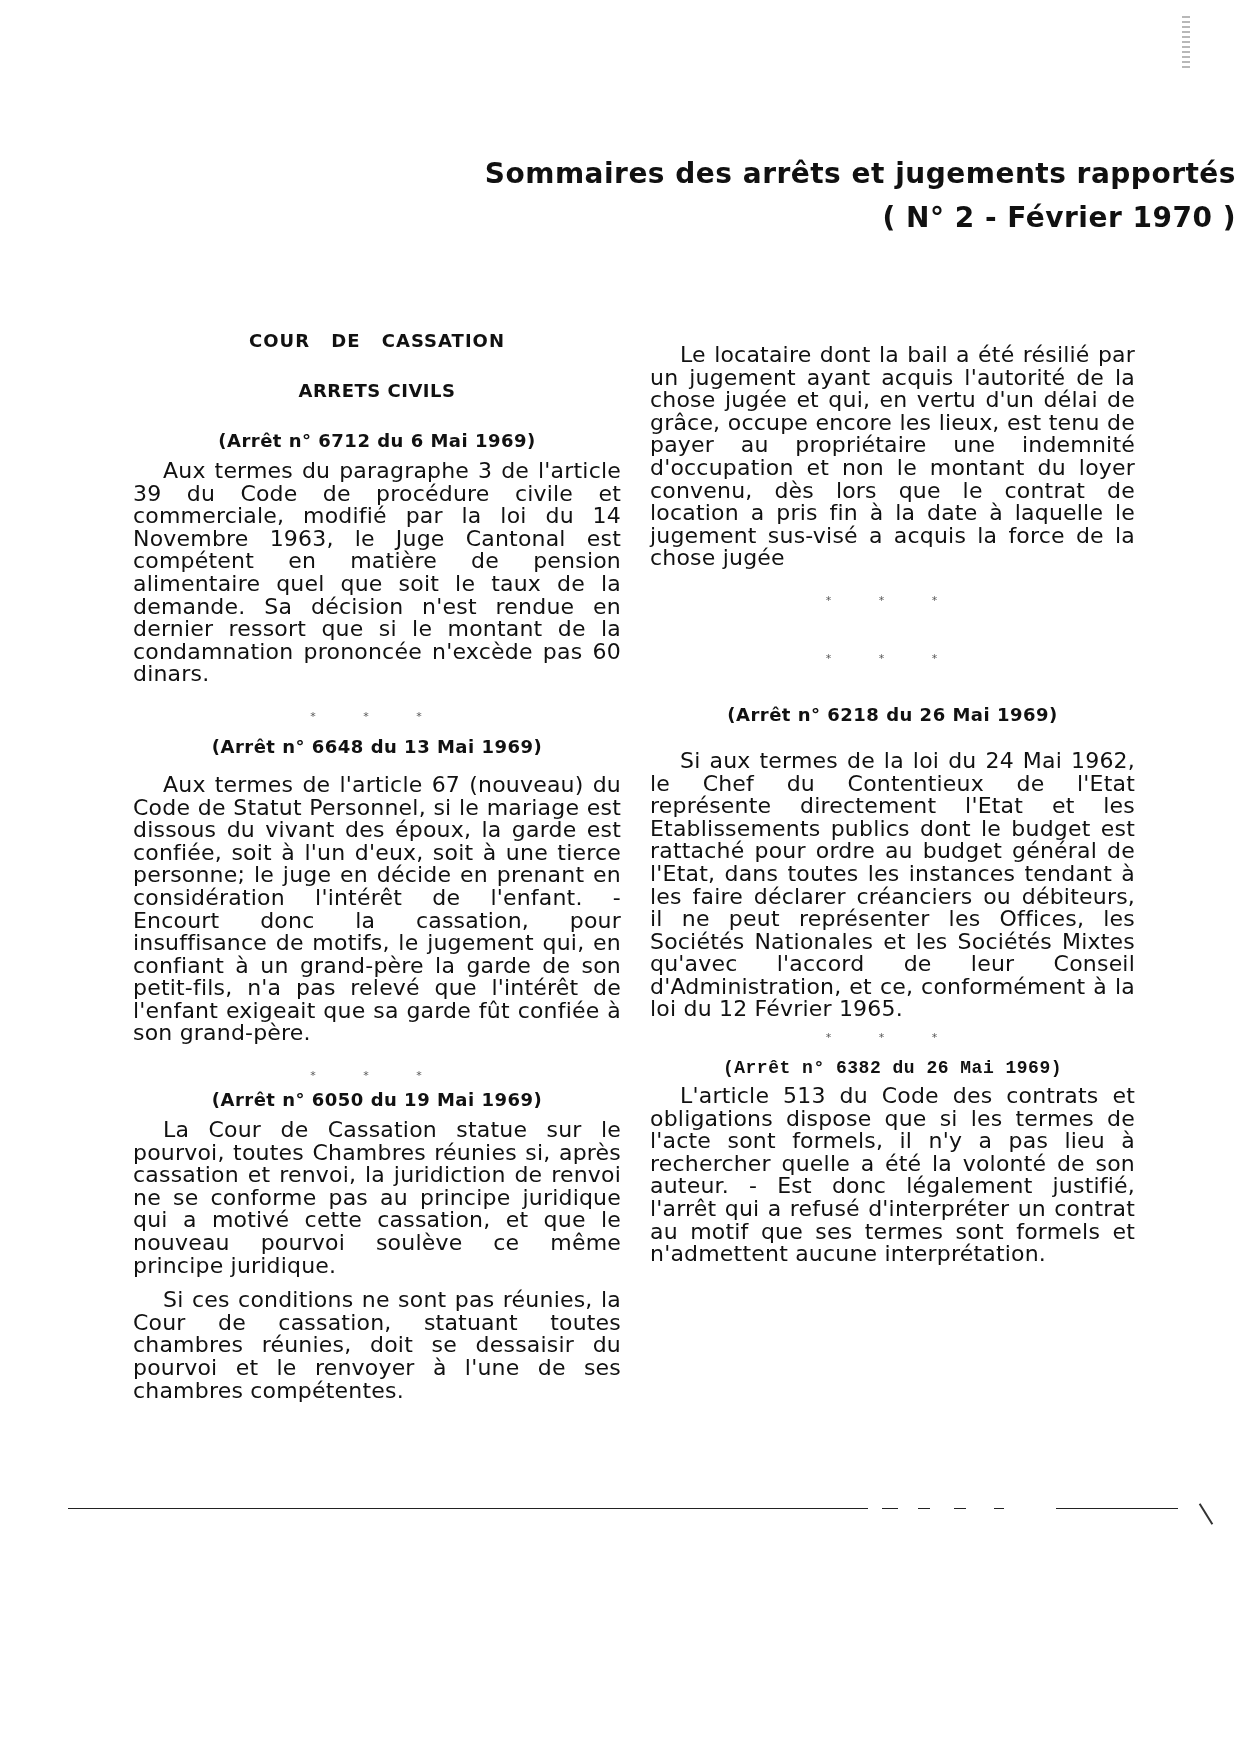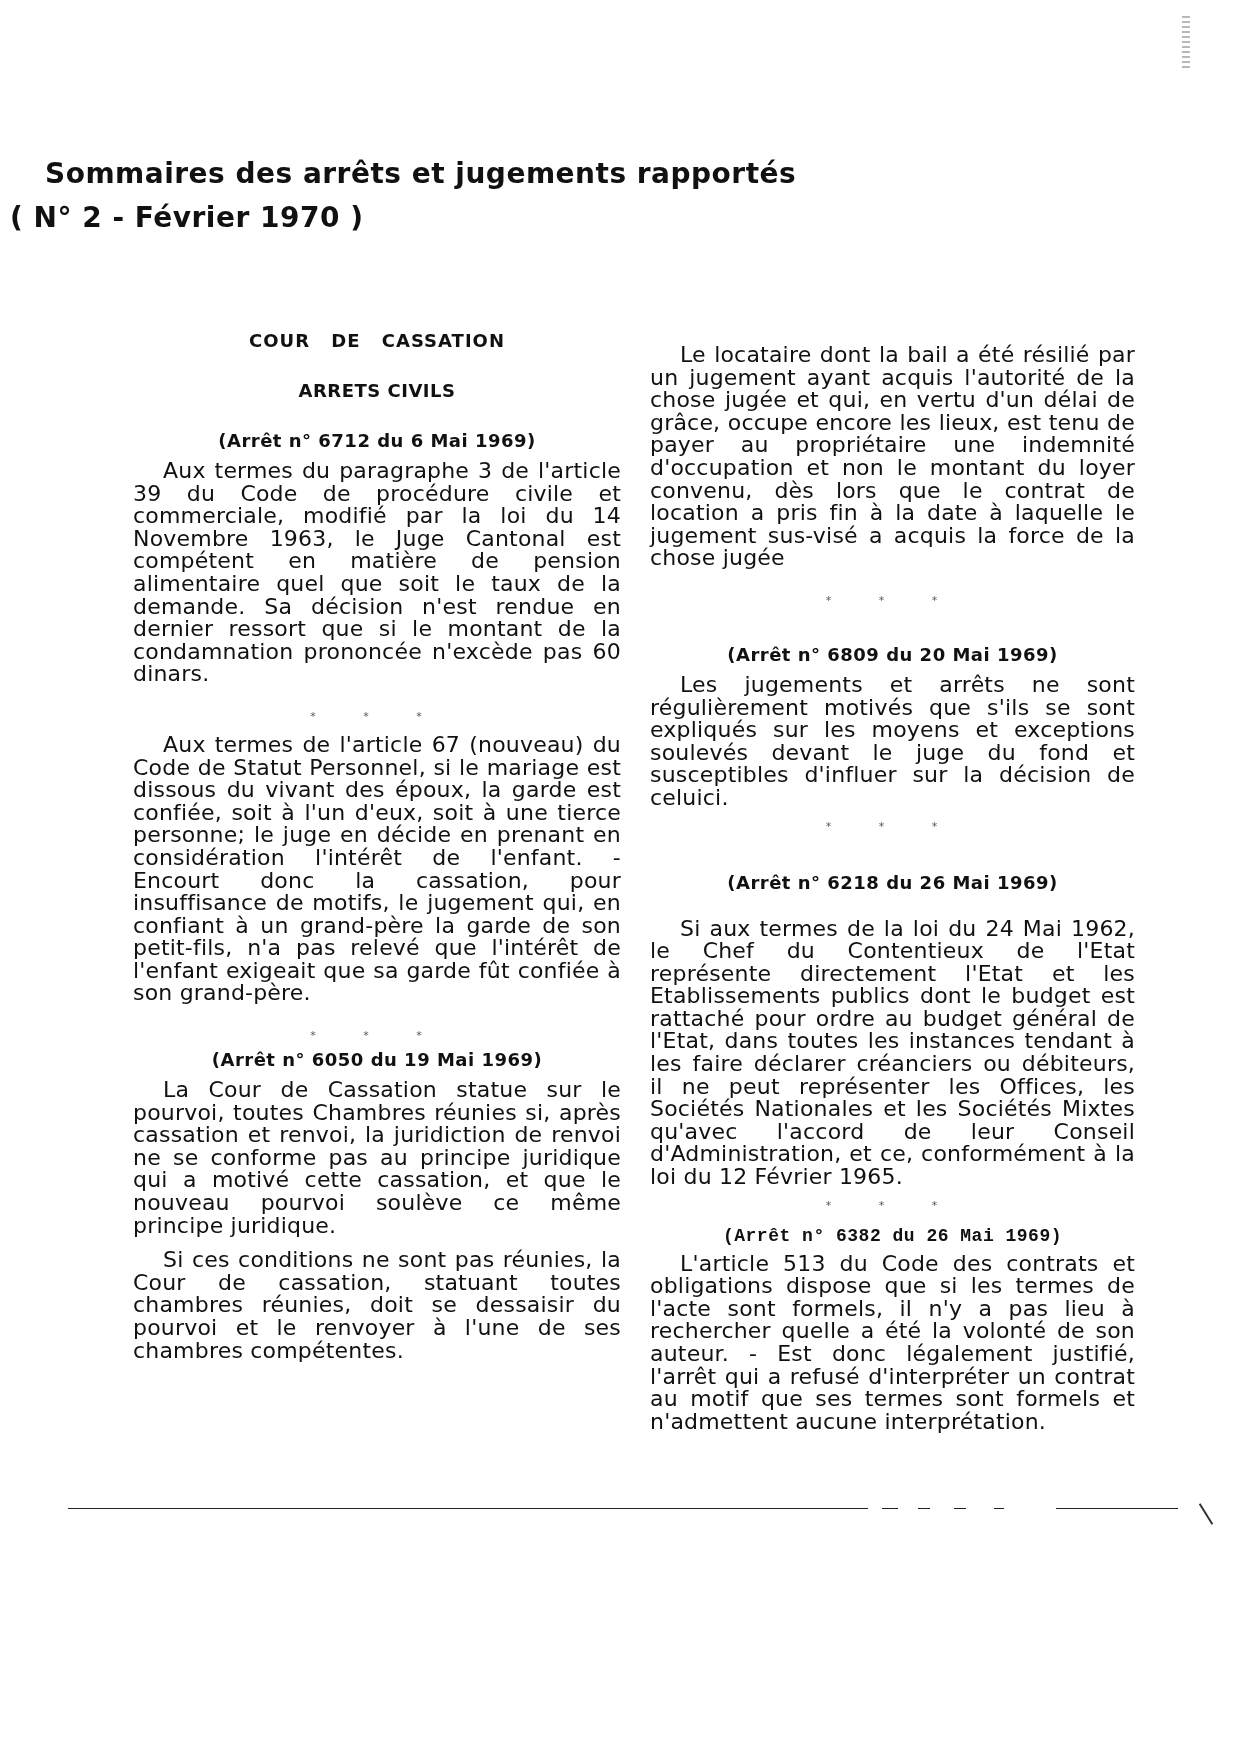--- a/index.html
+++ b/index.html
@@ -1,17 +1,17 @@
 <!DOCTYPE html>
 <html><head>
 <meta charset="utf-8">
 <style>
   html, body { margin: 0; padding: 0; background: #ffffff; }
   body { width: 1236px; height: 1753px; position: relative; overflow: hidden; color: #111; font-family: "DejaVu Sans", sans-serif; }
-  .title { position: absolute; left: 0; width: 1236px; top: 152px; text-align: left; font-family: "DejaVu Sans", sans-serif; font-weight: bold; font-size: 28px; line-height: 44px; letter-spacing: 0.5px; color: #111; }
+  .title { position: absolute; left: 0; width: 1236px; top: 152px; text-align: right; font-family: "DejaVu Sans", sans-serif; font-weight: bold; font-size: 28px; line-height: 44px; letter-spacing: 0.5px; color: #111; }
   .title div { white-space: nowrap; }
   .title .t1 { padding-left: 45px; }
   .title .t2 { padding-left: 20px; }
   .title .t3 { padding-left: 10px; }
   .col { position: absolute; top: 344px; width: 488px; }
   .col.left { left: 133px; }
   .col.right { left: 650px; width: 485px; }
   .h-court { text-align: center; font-weight: bold; font-size: 18px; letter-spacing: 1px; word-spacing: 14px; height: 38px; margin-top: -14px; }
   .h-section { text-align: center; font-weight: bold; font-size: 18px; letter-spacing: 0.5px; height: 48px; margin-top: 12px; }
   .arret-head { text-align: center; font-weight: bold; font-size: 18px; letter-spacing: 0.5px; line-height: 26px; margin: 0 0 6px 0; }
@@ -40,44 +40,41 @@
   <div class="h-section">ARRETS CIVILS</div>
 
   <div>
     <div class="arret-head">(Arrêt n° 6712 du 6 Mai 1969)</div>
     <p class="body">Aux termes du paragraphe 3 de l'article 39 du Code de procédure civile et commerciale, modifié par la loi du 14 Novembre 1963, le Juge Cantonal est compétent en matière de pension alimentaire quel que soit le taux de la demande. Sa décision n'est rendue en dernier ressort que si le montant de la condamnation prononcée n'excède pas 60 dinars.</p>
   </div>
   <div class="sp-a"></div>
   <div class="stars">* * *</div>
 
   <div style="margin-top:6px;">
+    <div class="arret-head" style="margin-bottom:14px;">(Arrêt n° 6648 du 13 Mai 1969)</div>
     <p class="body">Aux termes de l'article 67 (nouveau) du Code de Statut Personnel, si le mariage est dissous du vivant des époux, la garde est confiée, soit à l'un d'eux, soit à une tierce personne; le juge en décide en prenant en considération l'intérêt de l'enfant. - Encourt donc la cassation, pour insuffisance de motifs, le jugement qui, en confiant à un grand-père la garde de son petit-fils, n'a pas relevé que l'intérêt de l'enfant exigeait que sa garde fût confiée à son grand-père.</p>
   </div>
   <div class="sp-a"></div>
   <div class="stars">* * *</div>
 
   <div>
     <div class="arret-head">(Arrêt n° 6050 du 19 Mai 1969)</div>
     <p class="body">La Cour de Cassation statue sur le pourvoi, toutes Chambres réunies si, après cassation et renvoi, la juridiction de renvoi ne se conforme pas au principe juridique qui a motivé cette cassation, et que le nouveau pourvoi soulève ce même principe juridique.</p>
     <p class="body">Si ces conditions ne sont pas réunies, la Cour de cassation, statuant toutes chambres réunies, doit se dessaisir du pourvoi et le renvoyer à l'une de ses chambres compétentes.</p>
   </div>
 </div>
 
 <div class="col right">
   <div>
     <p class="body">Le locataire dont la bail a été résilié par un jugement ayant acquis l'autorité de la chose jugée et qui, en vertu d'un délai de grâce, occupe encore les lieux, est tenu de payer au propriétaire une indemnité d'occupation et non le montant du loyer convenu, dès lors que le contrat de location a pris fin à la date à laquelle le jugement sus-visé a acquis la force de la chose jugée</p>
   </div>
   <div class="sp-a"></div>
   <div class="stars">* * *</div>
   <div class="sp-b"></div>
 
-  <div>
-    <div class="arret-head">(Arrêt n° 6809 du 20 Mai 1969)</div>
-    <p class="body">Les jugements et arrêts ne sont régulièrement motivés que s'ils se sont expliqués sur les moyens et exceptions soulevés devant le juge du fond et susceptibles d'influer sur la décision de celuici.</p>
-  </div>
   <div class="sp-a" style="height:6px;"></div>
   <div class="stars">* * *</div>
   <div class="sp-b" style="height:32px;"></div>
 
   <div>
     <div class="arret-head" style="margin-bottom:22px;">(Arrêt n° 6218 du 26 Mai 1969)</div>
     <p class="body">Si aux termes de la loi du 24 Mai 1962, le Chef du Contentieux de l'Etat représente directement l'Etat et les Etablissements publics dont le budget est rattaché pour ordre au budget général de l'Etat, dans toutes les instances tendant à les faire déclarer créanciers ou débiteurs, il ne peut représenter les Offices, les Sociétés Nationales et les Sociétés Mixtes qu'avec l'accord de leur Conseil d'Administration, et ce, conformément à la loi du 12 Février 1965.</p>
   </div>
   <div class="sp-a" style="height:6px;"></div>
   <div class="stars">* * *</div>

